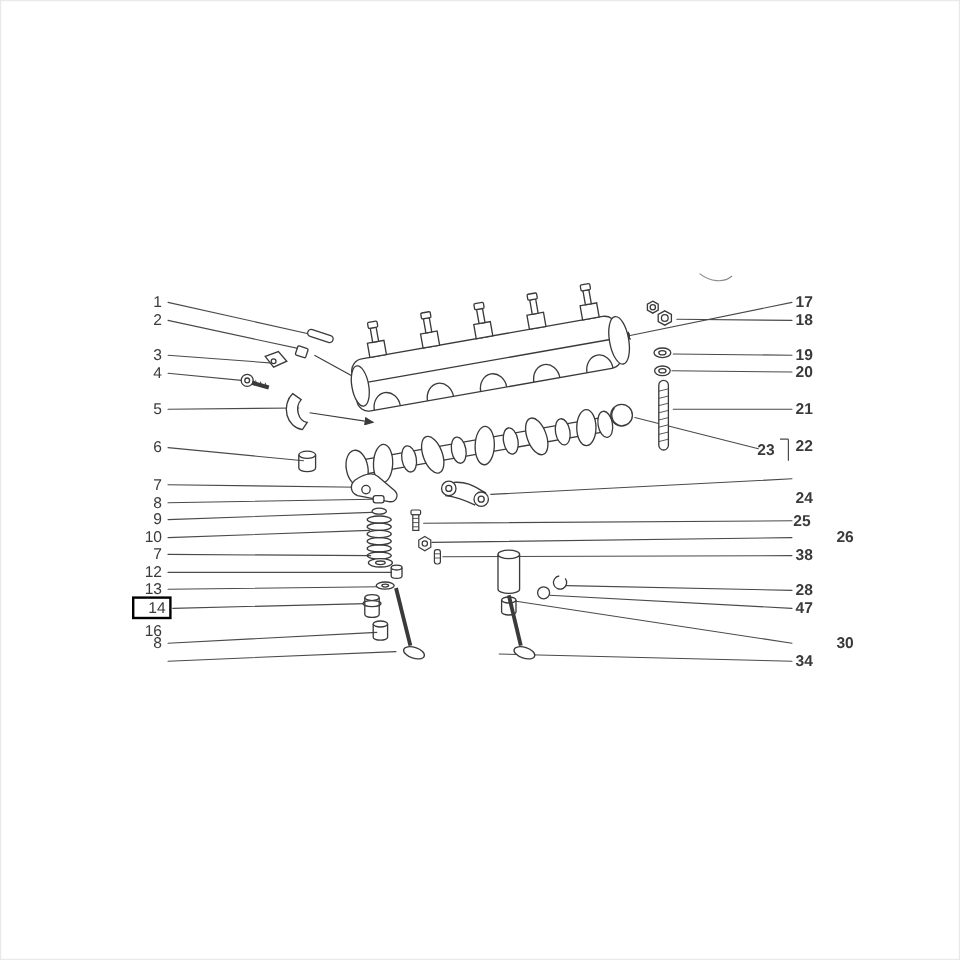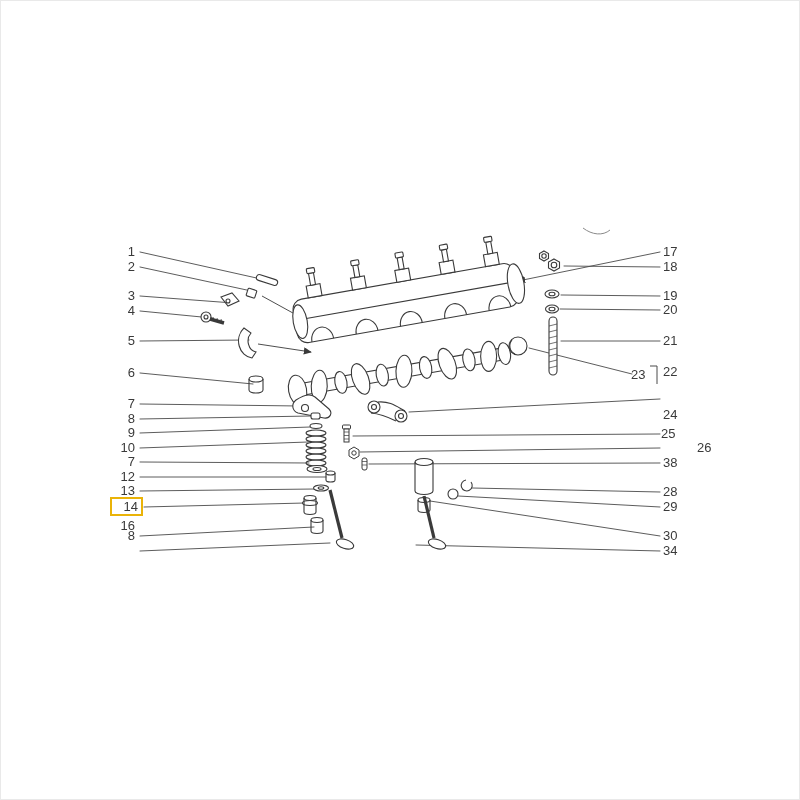--- a/index.html
+++ b/index.html
@@ -7,23 +7,23 @@
     position:relative; width:800px; height:800px; background:#ffffff;
     font-family:"Liberation Sans", sans-serif; overflow:hidden;
     box-shadow: inset 0 0 0 1px #e9e9e9;
   }
   .art { position:absolute; left:0; top:0; }
   .callout {
     position:absolute; font-size:13px; line-height:16px; color:#3a3a3a;
     cursor:pointer; user-select:none;
   }
   .callout.left  { width:30px; text-align:right; }
-  .callout.right { width:34px; text-align:left; }
+  .callout.right { width:34px; text-align:left;font-weight:bold; }
   .callout.hl {
-    border:2px solid #eab308; padding:0 3px 0 2px; width:24px;
+    border:2px solid #000000; padding:0 3px 0 2px; width:24px;
     text-align:right; line-height:15px;
   }
 </style>
 </head>
 <body>
 
 <div class="stage">
 
   <svg class="art" width="800" height="800" viewBox="0 0 800 800">
     <defs>
@@ -230,17 +230,17 @@
   <span class="callout right" style="left:663px; top:288px">19</span>
   <span class="callout right" style="left:663px; top:302px">20</span>
   <span class="callout right" style="left:663px; top:333px">21</span>
   <span class="callout right" style="left:663px; top:364px">22</span>
   <span class="callout right" style="left:631px; top:367px">23</span>
   <span class="callout right" style="left:663px; top:407px">24</span>
   <span class="callout right" style="left:661px; top:426px">25</span>
   <span class="callout right" style="left:697px; top:440px">26</span>
   <span class="callout right" style="left:663px; top:455px">38</span>
   <span class="callout right" style="left:663px; top:484px">28</span>
-  <span class="callout right" style="left:663px; top:499px">29</span>
-  <span class="callout right" style="left:663px; top:528px">30</span>
+  <span class="callout right" style="left:663px; top:499px">47</span>
+  <span class="callout right" style="left:697px; top:528px">30</span>
   <span class="callout right" style="left:663px; top:543px">34</span>
 
 </div>
 
 </body></html>

